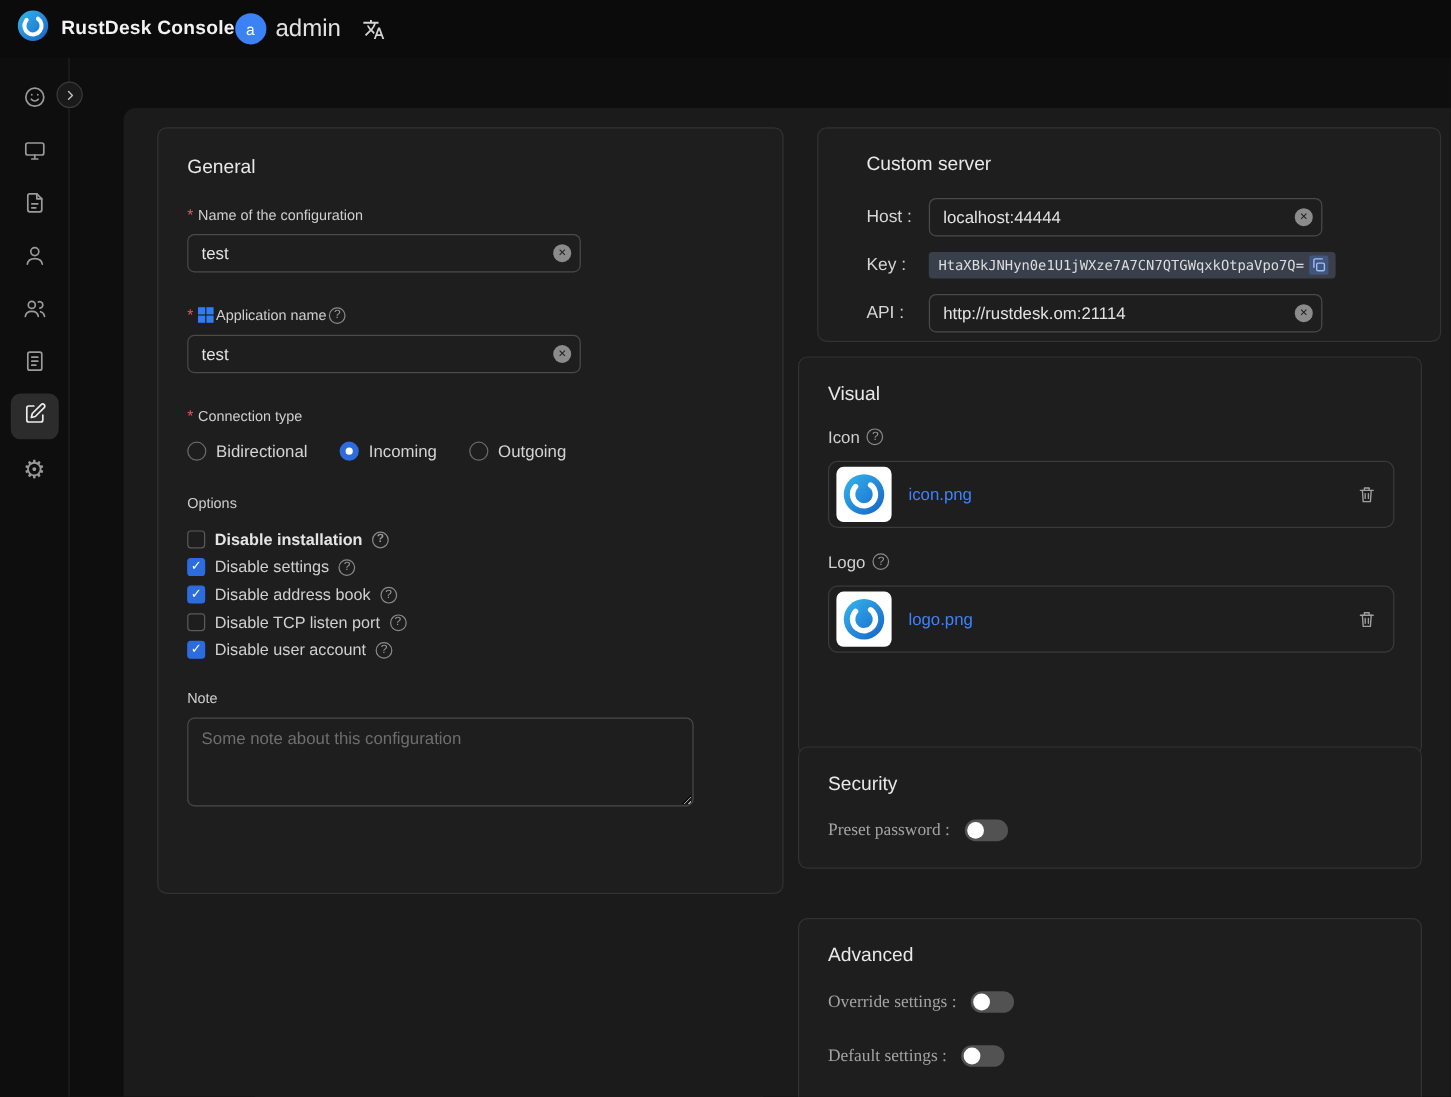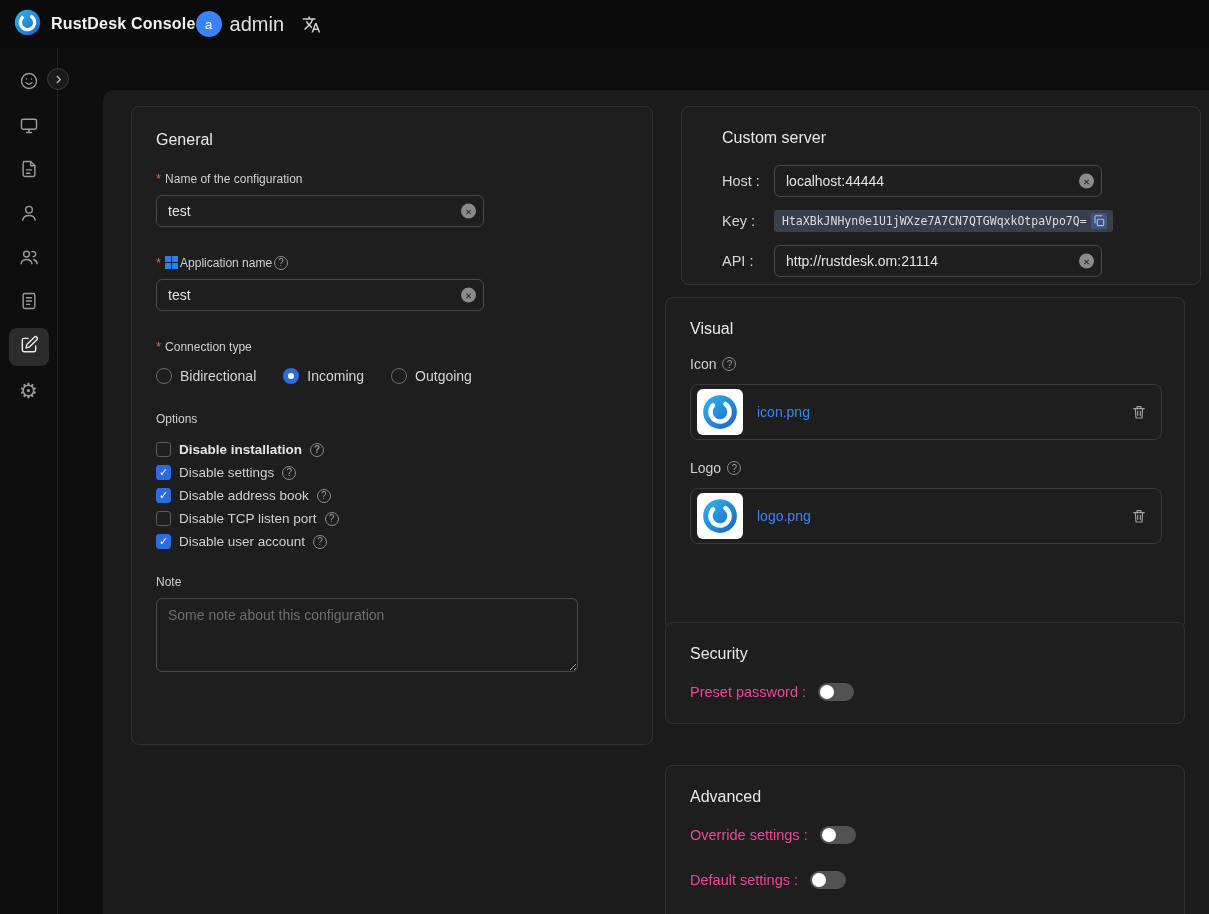--- a/index.html
+++ b/index.html
@@ -133,21 +133,21 @@
   }
   .thumb {
     width:46px; height:46px; background:#fff; border-radius:6px;
     display:flex; align-items:center; justify-content:center;
   }
   .file-link { font-size:14px; color:#3f82f7; cursor:pointer; flex:1; }
   .trash-btn { display:flex; align-items:center; cursor:pointer; color:#a0a0a0; }
 
   
   .toggle-row { display:flex; align-items:center; gap:12px; margin-top:20px; }
-  .toggle-row .t-label { font-size:14.5px; color:#ec4899; }
+  .toggle-row .t-label { font-size:14.5px; color:#a3a3a3;font-family:Liberation Serif, serif; }
   .toggle {
     width:36px; height:18px; border-radius:9px; background:#525252; position:relative; cursor:pointer; flex:0 0 auto;
   }
   .toggle .knob {
     position:absolute; top:2px; left:2px; width:14px; height:14px; border-radius:50%; background:#fff;
   }
 </style>
 </head>
 <body>
 

